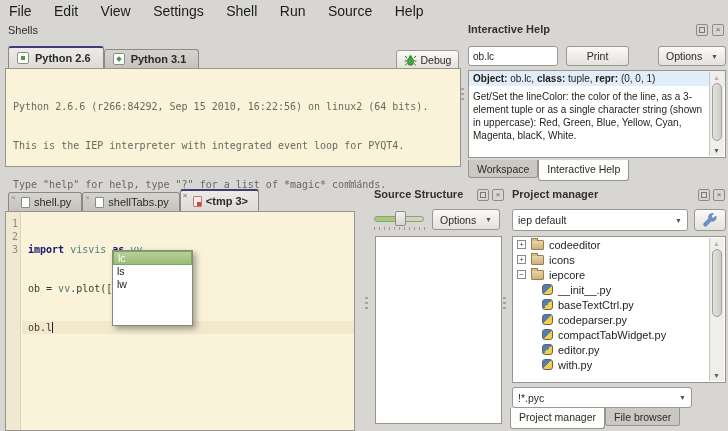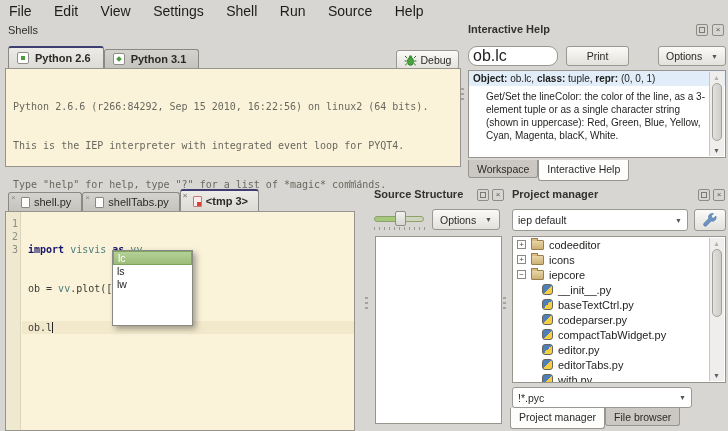--- a/index.html
+++ b/index.html
@@ -60,26 +60,26 @@
   #autocomplete { position:absolute; left:112px; top:250px; width:81px; height:76px; background:#fff; border:1px solid #8a8a85; box-shadow:3px 3px 6px rgba(0,0,0,0.35); font-size:10.5px; z-index:5; }
   .ac-item { height:13px; line-height:13px; padding-left:4px; color:#222; }
   .ac-item.selected { background:linear-gradient(#b5d098,#9bbd78); border:1px solid #7fa45e; color:#fff; height:14px; line-height:12px; }
 
   
   .h-dots { position:absolute; width:13px; height:3px; background:repeating-linear-gradient(90deg,#a5a39d 0 2px,transparent 2px 5px); }
   .v-dots { position:absolute; width:3px; height:13px; background:repeating-linear-gradient(#a5a39d 0 2px,transparent 2px 5px); }
 
   
   #help-title { left:468px; top:23px; }
-  #help-query { position:absolute; left:468px; top:46px; width:90px; height:20px; border:1px solid #9a9892; border-radius:9px; font-size:16px; padding:0 4px; background:#fff; color:#222; font-family:"Liberation Sans","DejaVu Sans",sans-serif; }
+  #help-query { position:absolute; left:468px; top:46px; width:90px; height:20px; border:1px solid #9a9892; border-radius:3px; font-size:10px; padding:0 4px; background:#fff; color:#222; font-family:"Liberation Sans","DejaVu Sans",sans-serif; }
   #help-print { position:absolute; left:566px; top:46px; width:63px; height:20px; }
   #help-options { position:absolute; left:658px; top:46px; width:68px; height:20px; padding:0 7px; }
   #help-box { position:absolute; left:468px; top:70px; width:258px; height:88px; background:#fff; border:1px solid #96948d; font-size:10px; color:#1e1e1c; }
   #help-object-line { background:#e1edf9; padding:2px 4px; white-space:nowrap; overflow:hidden; }
-  #help-body { padding:4px 20px 0 4px; line-height:13px;margin-left:13px; }
+  #help-body { padding:4px 20px 0 4px; line-height:13px; }
   #help-tabs { position:absolute; left:468px; top:160px; height:22px; display:flex; align-items:flex-start; }
   .btab { padding:3px 8px; font-size:10.5px; border:1px solid #97958f; border-top:none; border-radius:0 0 3px 3px; color:#2a2a28; }
   .btab.inactive { background:#cbc8c3; height:18px; }
   .btab.active { background:#fdfdfc; height:21px; }
 
   
   #source-title { left:374px; top:188px; }
   #slider-track { position:absolute; left:374px; top:216px; width:50px; height:6px; border-radius:3px; border:1px solid #8fa06e; background:linear-gradient(90deg,#a4c87c 0 60%,#cdd6bc 60%); }
   #slider-handle { position:absolute; left:395px; top:211px; width:11px; height:15px; background:linear-gradient(#f2f1ee,#d8d6d1); border:1px solid #8e8c87; border-radius:2px; }
   #slider-ticks { position:absolute; left:374px; top:227px; width:52px; height:3px; background:repeating-linear-gradient(90deg,#9a9892 0 1px,transparent 1px 5px); }
@@ -275,24 +275,20 @@
     <div class="tree-row indent1">
       <span class="py-icon"></span>
       <span>compactTabWidget.py</span>
     </div>
     <div class="tree-row indent1">
       <span class="py-icon"></span>
       <span>editor.py</span>
     </div>
     <div class="tree-row indent1">
       <span class="py-icon"></span>
-      <span>editorTabs.py</span>
-    </div>
-    <div class="tree-row indent1">
-      <span class="py-icon"></span>
       <span>with.py</span>
     </div>
     <div class="vscroll">
       <span class="up">▲</span>
       <div class="thumb" style="top:11px; height:68px;"></div>
       <span class="down">▼</span>
     </div>
   </div>
   <div id="project-filter" class="combo">
     <span>!*.pyc</span>

